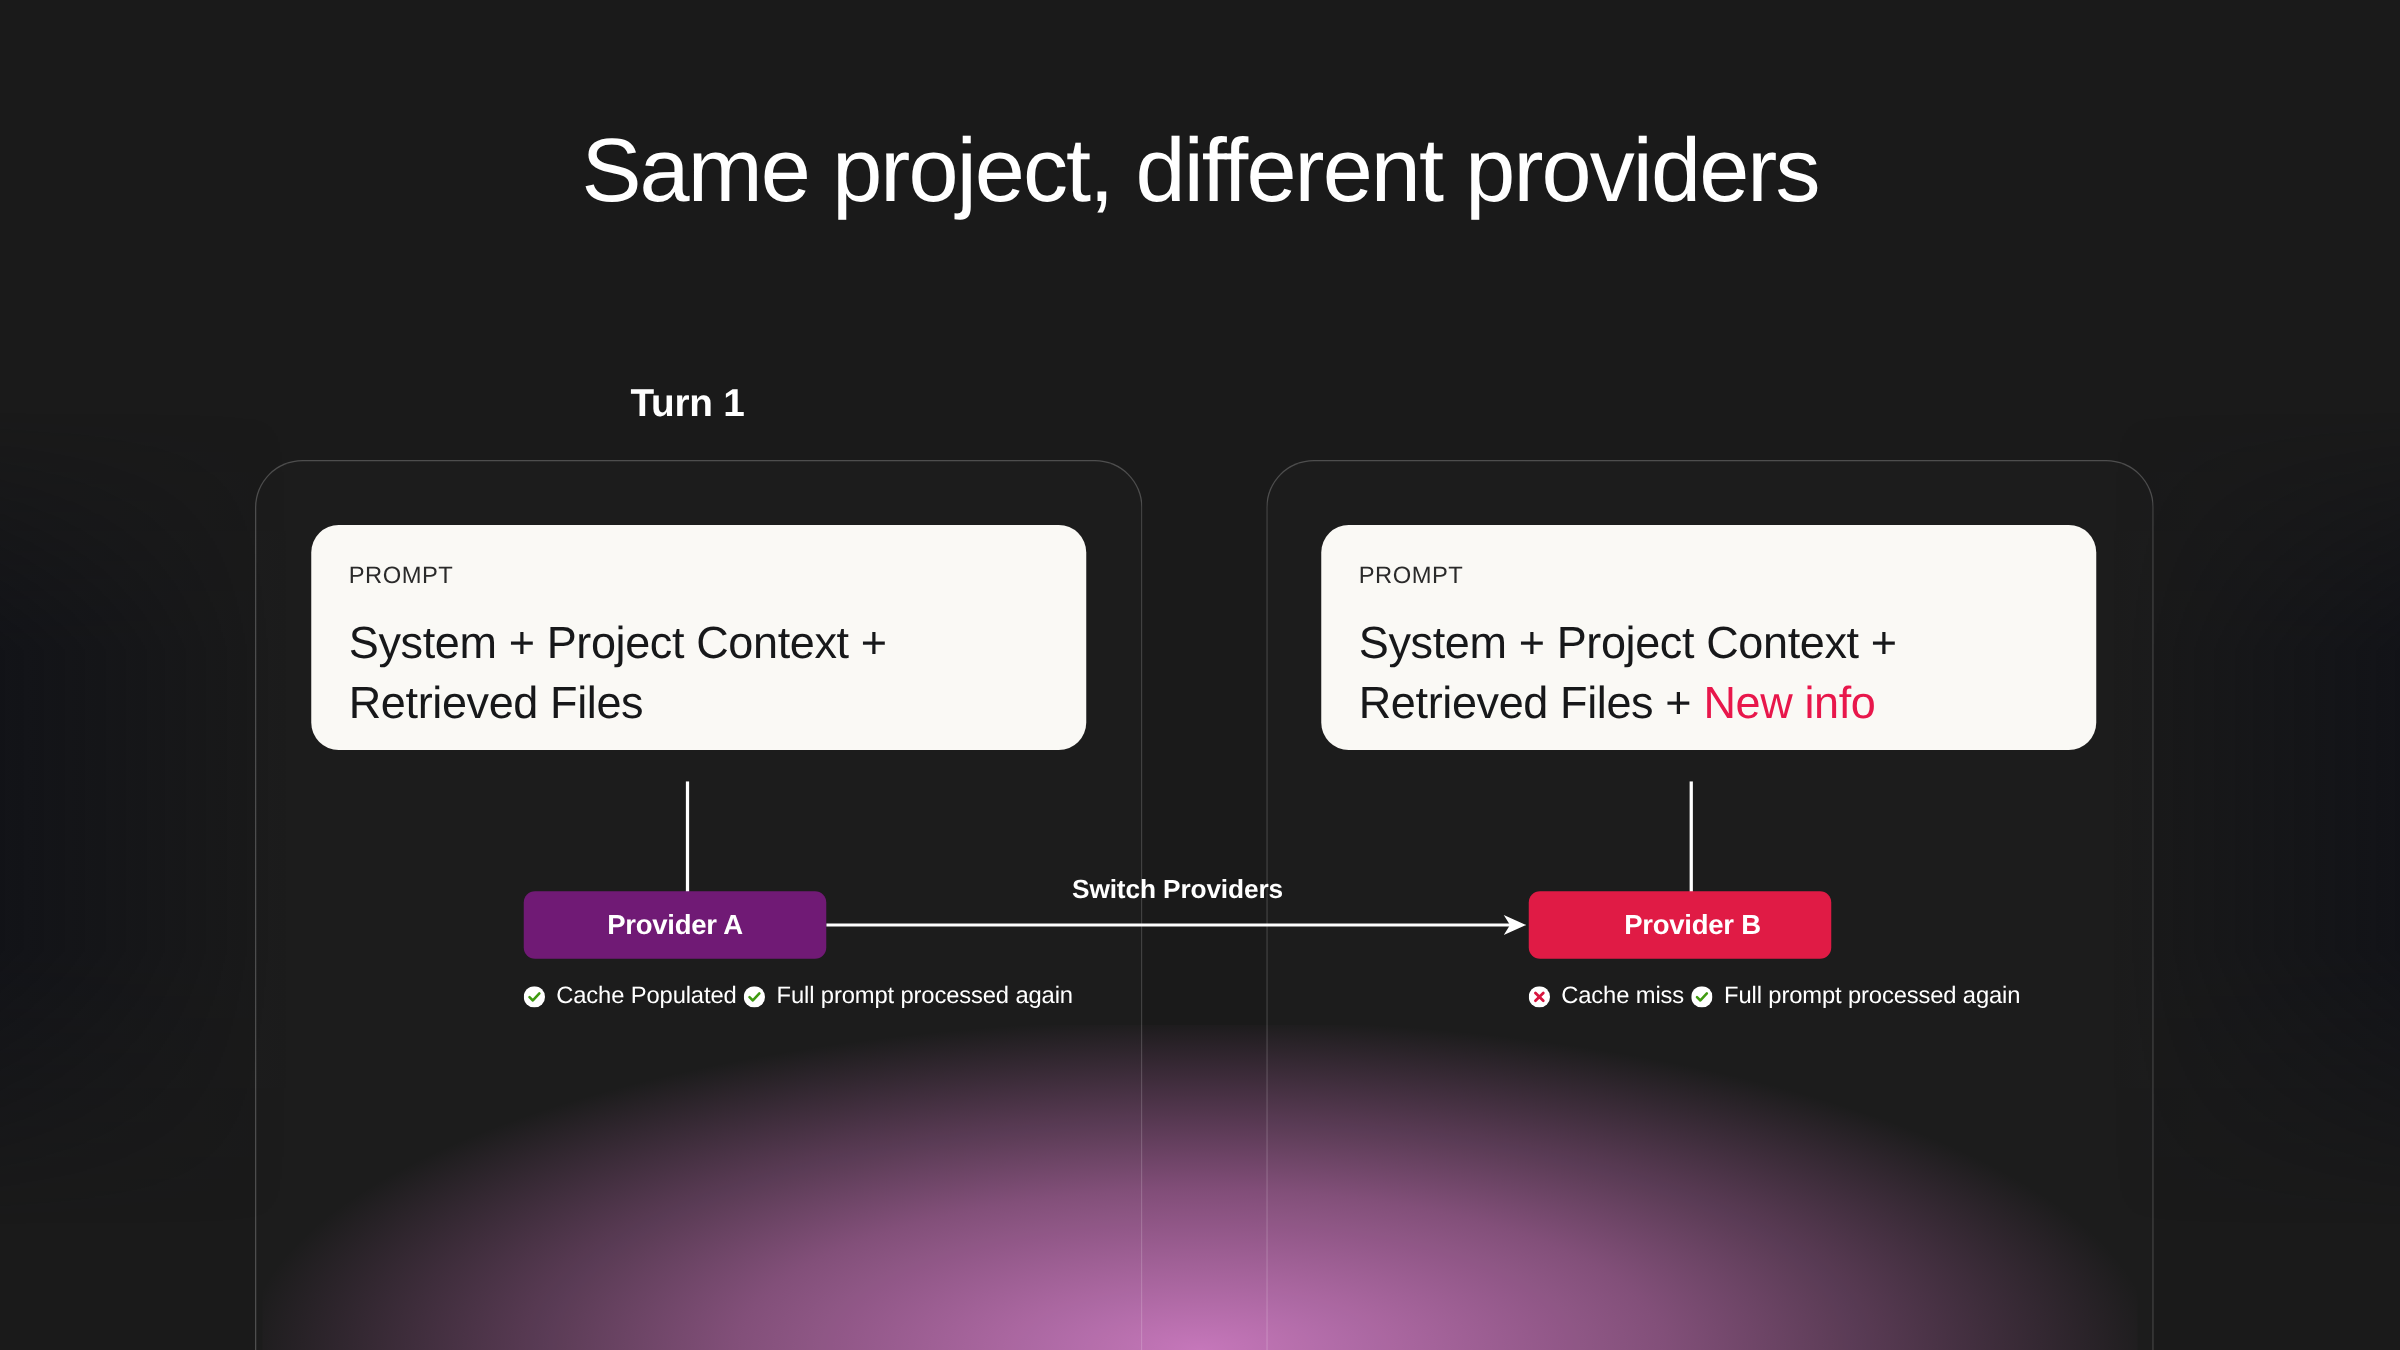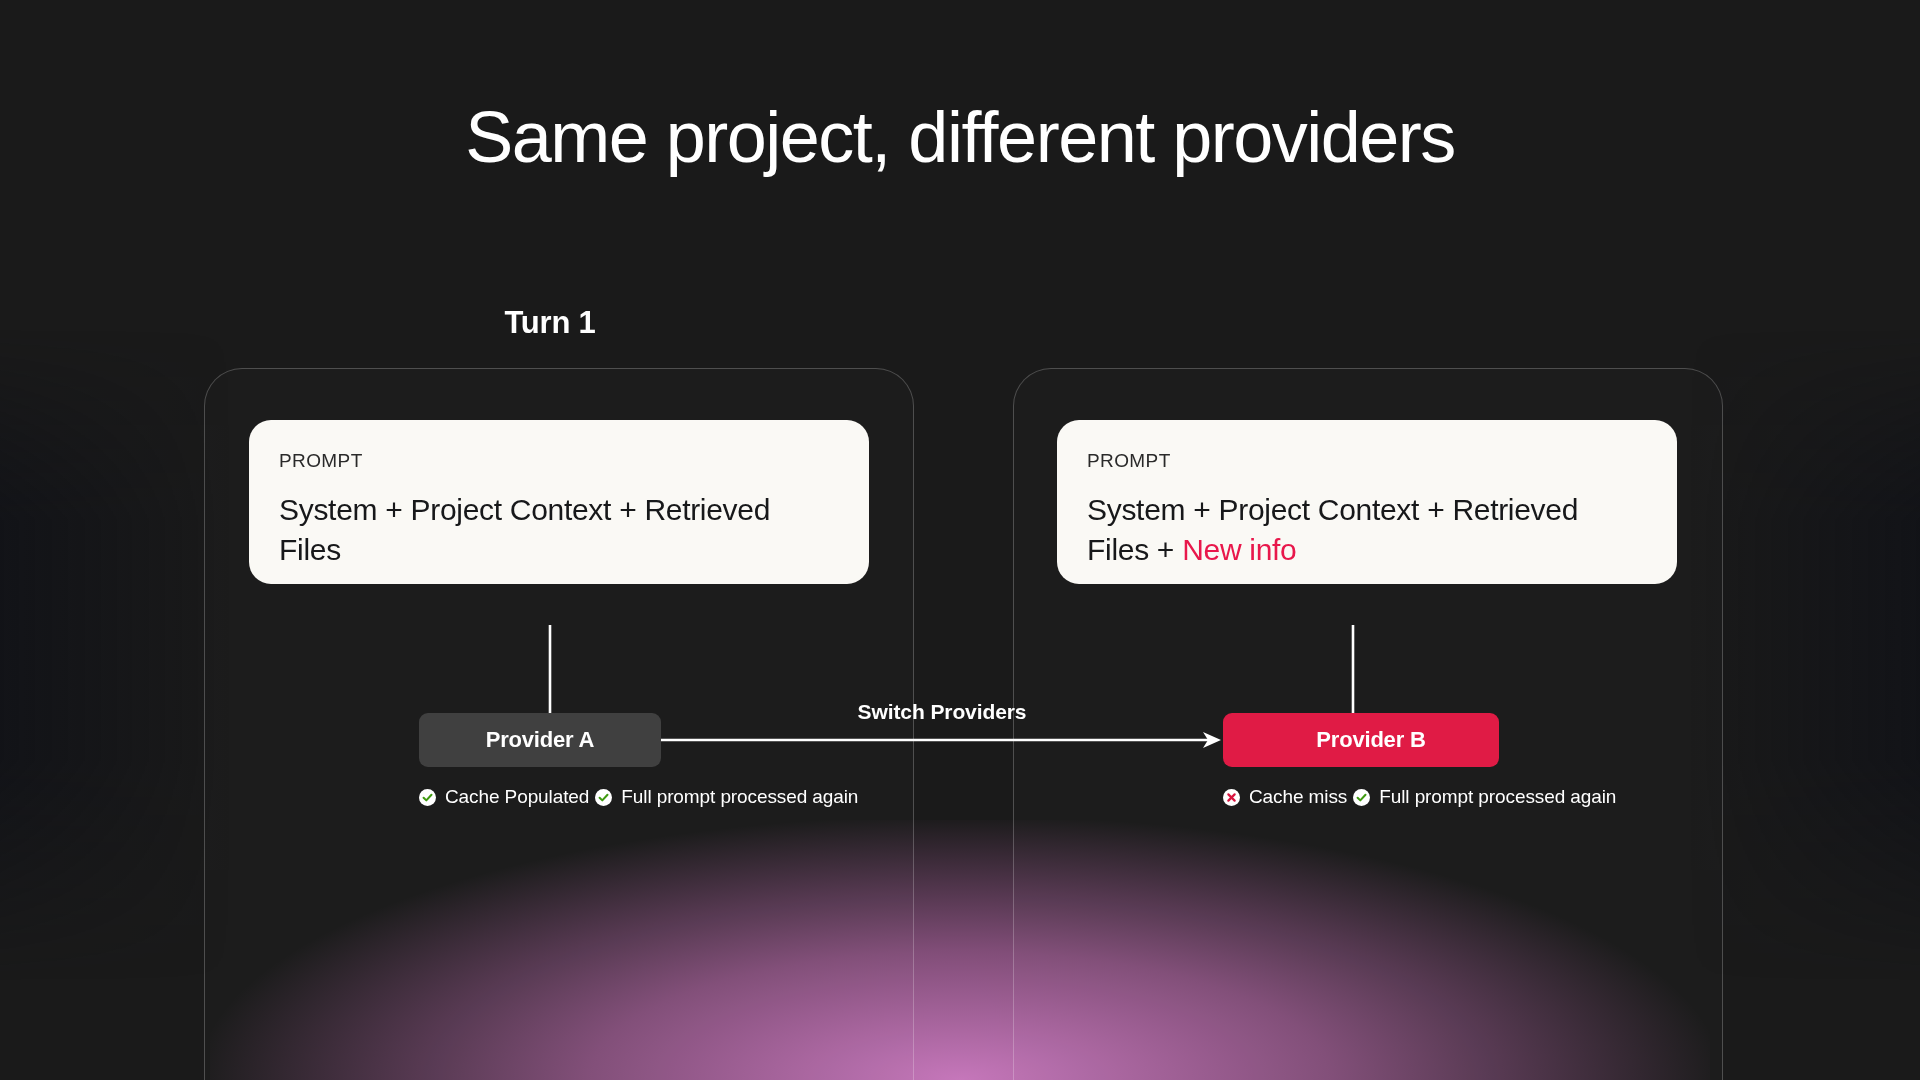--- a/index.html
+++ b/index.html
@@ -123,21 +123,21 @@
   #prompt-card-1 { left: 249px; top: 420px; }
   #prompt-card-2 { left: 1057px; top: 420px; }
 
   .prompt-eyebrow {
     font-size: 19px;
     color: #2a2a2a;
     letter-spacing: 0.4px;
     margin-bottom: 18px;
   }
   .prompt-body {
-    font-size: 30px;
+    font-size: 36px;
     line-height: 1.33;
     color: #17181a;
     letter-spacing: -0.3px;
   }
   .highlight-new { color: #E8174B; }
 
   
   .down-arrow {
     position: absolute;
     width: 24px;
@@ -153,22 +153,22 @@
     border-radius: 9px;
     display: flex;
     align-items: center;
     justify-content: center;
     color: #ffffff;
     font-size: 22px;
     font-weight: 700;
     letter-spacing: -0.2px;
     white-space: nowrap;
   }
-  #provider-a { left: 419px; top: 713px; width: 242px; background: #404040; }
-  #provider-b { left: 1223px; top: 713px; width: 276px; background: #E01B45; padding-left: 20px; }
+  #provider-a { left: 419px; top: 713px; width: 242px; background: #701a75; }
+  #provider-b { left: 1223px; top: 713px; width: 242px; background: #E01B45; padding-left: 20px; }
 
   
   #switch-arrow {
     position: absolute;
     left: 661px;
     top: 715px;
     width: 562px;
     height: 50px;
   }
   #switch-label {

